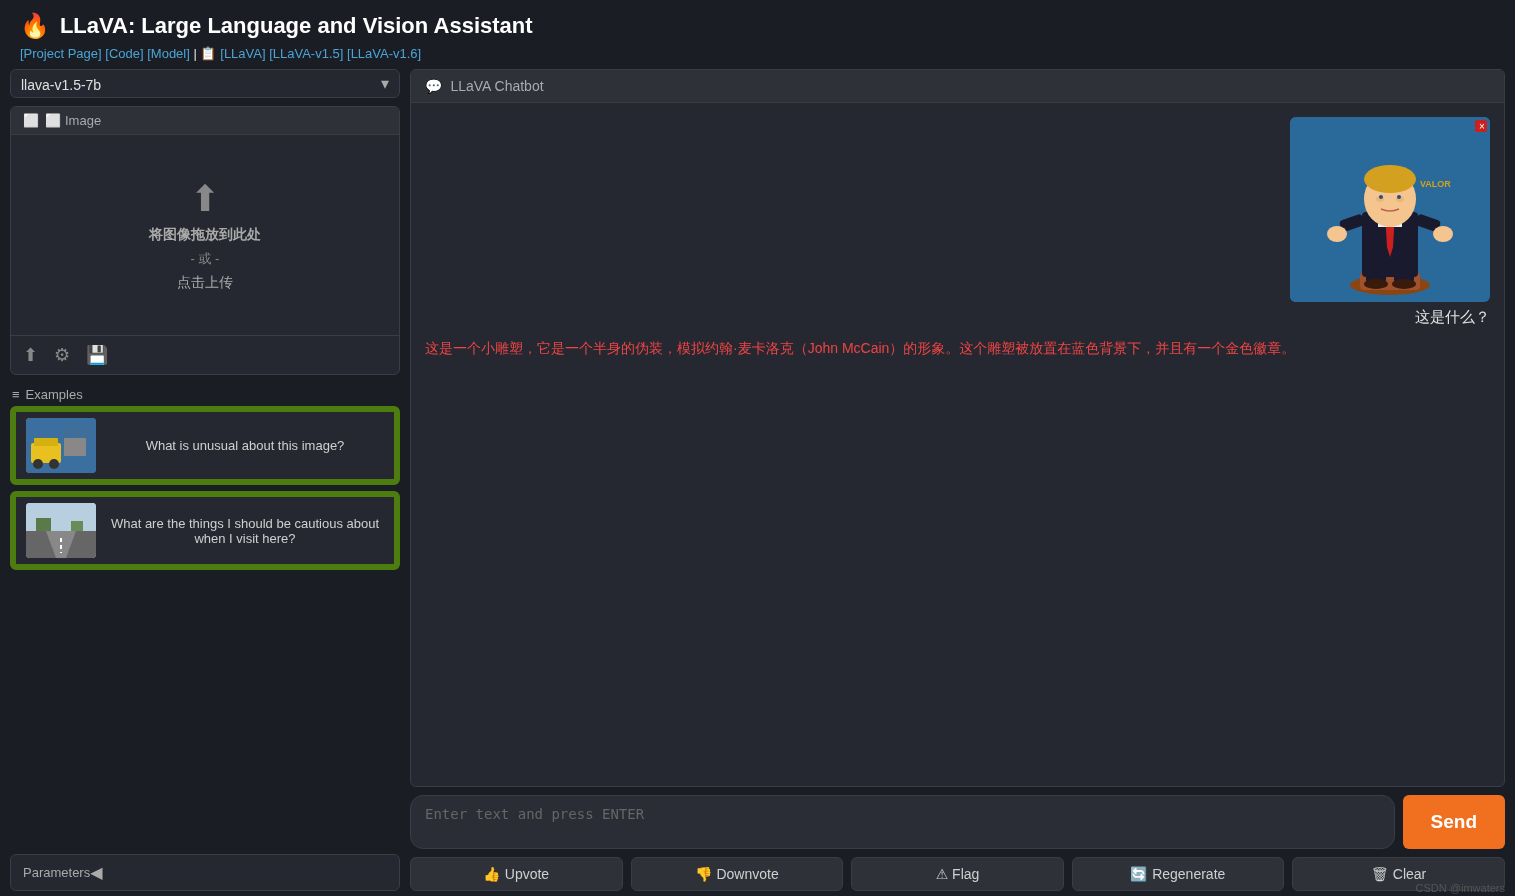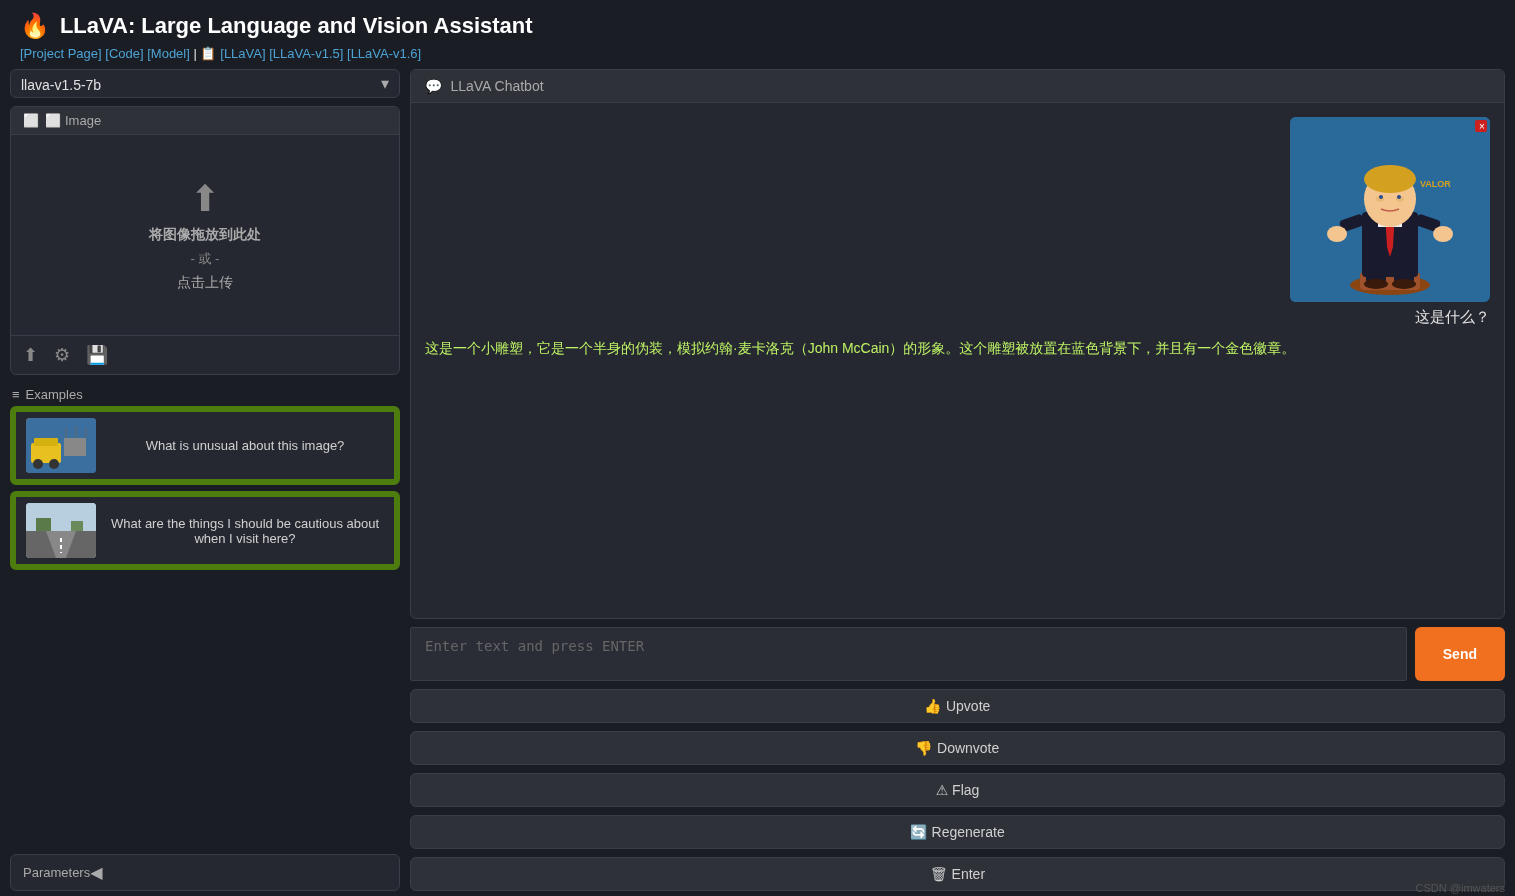--- a/index.html
+++ b/index.html
@@ -267,60 +267,59 @@
     .user-text-bubble {
       background: transparent;
       color: #e0e0e0;
       font-size: 15px;
       max-width: 80%;
       text-align: right;
     }
 
     .assistant-message {
       background: transparent;
-      color: #bef264;
+      color: #ef4444;
       font-size: 14px;
       line-height: 1.6;
       max-width: 100%;
     }
 
     .input-row {
       display: flex;
       gap: 8px;
       align-items: stretch;
     }
     .text-input {
       flex: 1;
       background: #2a2d36;
       border: 1px solid #3a3d47;
-      border-radius: 2px;
+      border-radius: 13px;
       color: #e0e0e0;
       padding: 10px 14px;
       font-size: 14px;
       resize: none;
       outline: none;
       min-height: 48px;
     }
     .text-input::placeholder { color: #666; }
     .send-button {
       background: #f07020;
       color: #fff;
       border: none;
       border-radius: 6px;
       padding: 8px 28px;
-      font-size: 14px;
+      font-size: 19px;
       font-weight: bold;
       cursor: pointer;
       flex-shrink: 0;
     }
 
     .action-buttons-row {
       display: flex;
       gap: 8px;
-      flex-direction: column;
     }
     .action-btn {
       flex: 1;
       background: #2e3138;
       border: 1px solid #3a3d47;
       border-radius: 6px;
       color: #d0d0d0;
       padding: 8px 12px;
       font-size: 14px;
       cursor: pointer;
@@ -509,19 +508,19 @@
     <div class="input-row">
       <textarea class="text-input" placeholder="Enter text and press ENTER" style=""></textarea>
       <button class="send-button">Send</button>
     </div>
 
     <div class="action-buttons-row">
       <button class="action-btn">👍 Upvote</button>
       <button class="action-btn">👎 Downvote</button>
       <button class="action-btn">⚠ Flag</button>
       <button class="action-btn">🔄 Regenerate</button>
-      <button class="action-btn">🗑 Enter</button>
+      <button class="action-btn">🗑 Clear</button>
     </div>
 
   </div>
 </div>
 
 <div class="csdn-watermark">CSDN @imwaters</div>
 
 </body></html>

